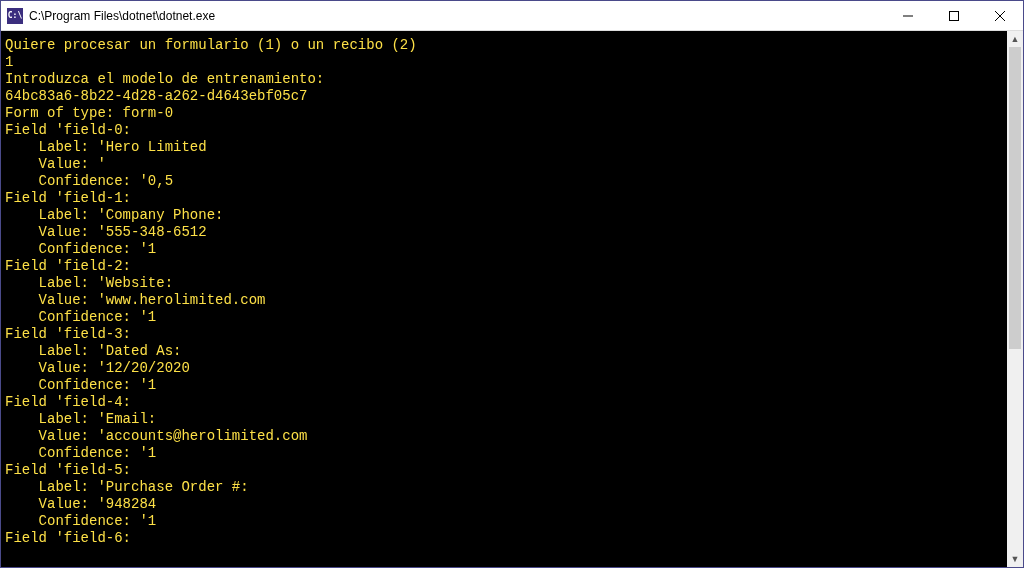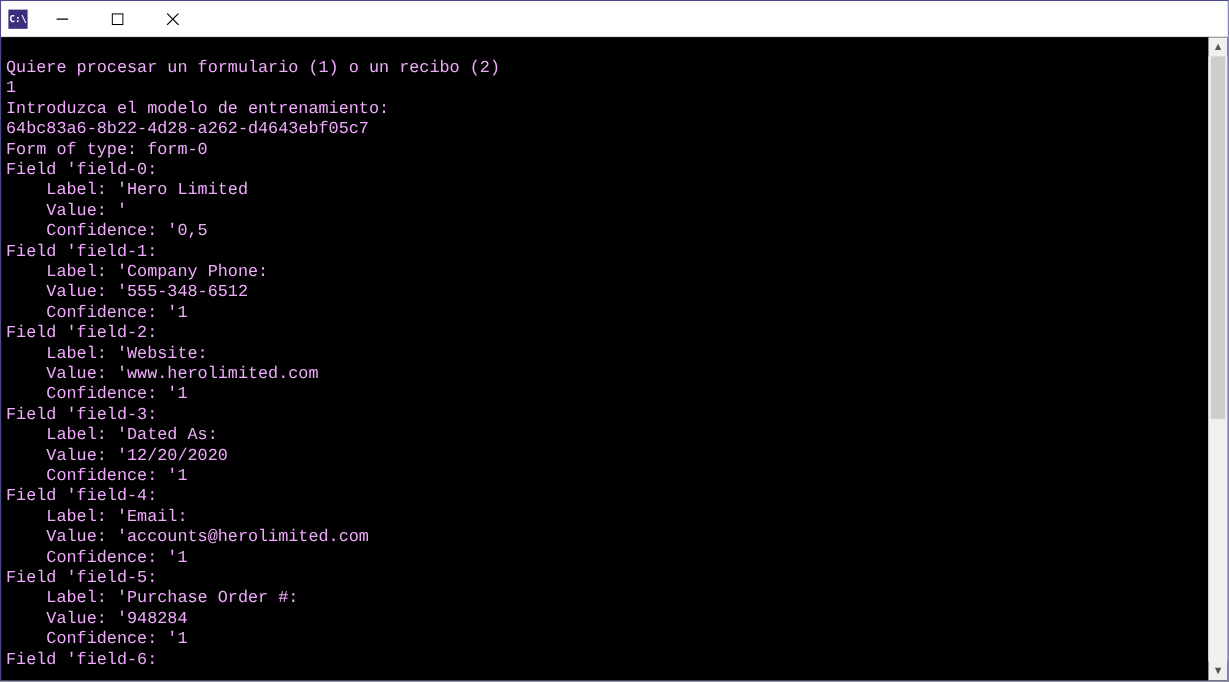--- a/index.html
+++ b/index.html
@@ -60,25 +60,25 @@
   .titlebar-btn svg { display: block; }
   .content-area {
     flex: 1;
     display: flex;
     background: #000;
     overflow: hidden;
   }
   .terminal {
     flex: 1;
     background: #000;
-    color: #f0abfc;
+    color: #fde047;
     font-family: Consolas, "Courier New", monospace;
     font-size: 14px;
     line-height: 17px;
-    padding: 18px 4px;
+    padding: 6px 4px;
     white-space: pre;
     overflow: hidden;
   }
   .scrollbar {
     width: 16px;
     background: #f0f0f0;
     display: flex;
     flex-direction: column;
   }
   .scroll-arrow {
@@ -102,20 +102,21 @@
     height: 60%;
     background: #cdcdcd;
   }
 </style>
 </head>
 <body>
 
 <div class="window">
   <div class="titlebar">
     <div class="titlebar-icon">C:\</div>
+    <div class="titlebar-title">C:\Program Files\dotnet\dotnet.exe</div>
     <div class="titlebar-controls">
       <div class="titlebar-btn">
         <svg width="10" height="10" viewBox="0 0 10 10">
             <line x1="0" y1="5" x2="10" y2="5" stroke="#000" stroke-width="1"></line>
           </svg>
       </div>
       <div class="titlebar-btn">
         <svg width="10" height="10" viewBox="0 0 10 10">
             <rect x="0.5" y="0.5" width="9" height="9" fill="none" stroke="#000" stroke-width="1"></rect>
           </svg>

